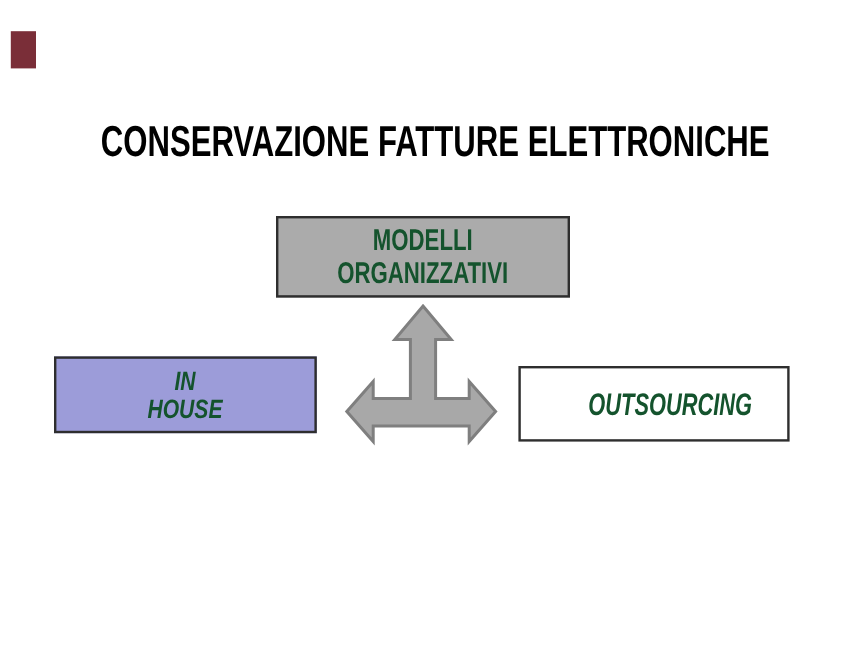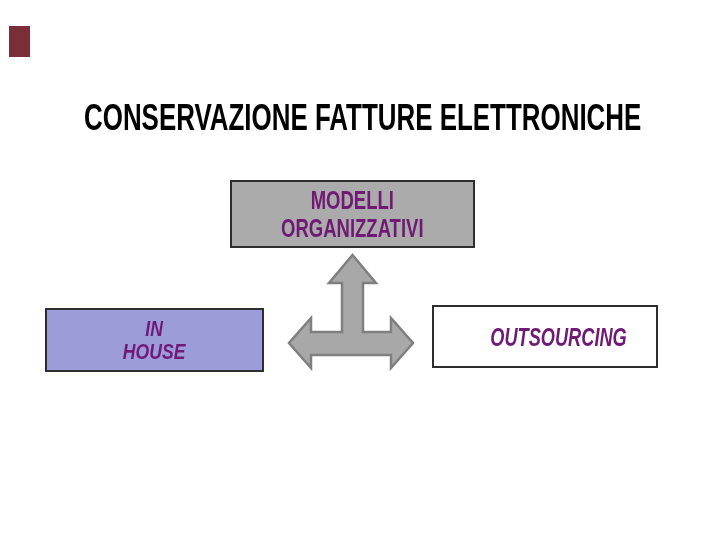--- a/index.html
+++ b/index.html
@@ -32,35 +32,35 @@
     transform: scaleX(0.72);
     transform-origin: left top;
     letter-spacing: 0px;
   }
   .shape-box {
     position: absolute;
     display: flex;
     flex-direction: column;
     align-items: center;
     justify-content: center;
-    color: #701a75;
+    color: #14532d;
     text-align: center;
   }
   .box-modelli {
     left: 230px; top: 180px;
     width: 245px; height: 68px;
     background: #ABABAB;
     border: 2px solid #2E2E2E;
     font-size: 25px;
     line-height: 28px;
     font-weight: bold;
   }
   .box-modelli .box-text { transform: scaleX(0.74); transform-origin: center center; white-space: nowrap; }
   .box-inhouse {
-    left: 45px; top: 308px;
+    left: 45px; top: 297px;
     width: 219px; height: 64px;
     background: #9C9CD9;
     border: 2px solid #2E2E2E;
     font-size: 22px;
     line-height: 23px;
     font-weight: bold;
     font-style: italic;
   }
   .box-inhouse .box-text { transform: scaleX(0.8); transform-origin: center center; white-space: nowrap; }
   .box-outsourcing {

